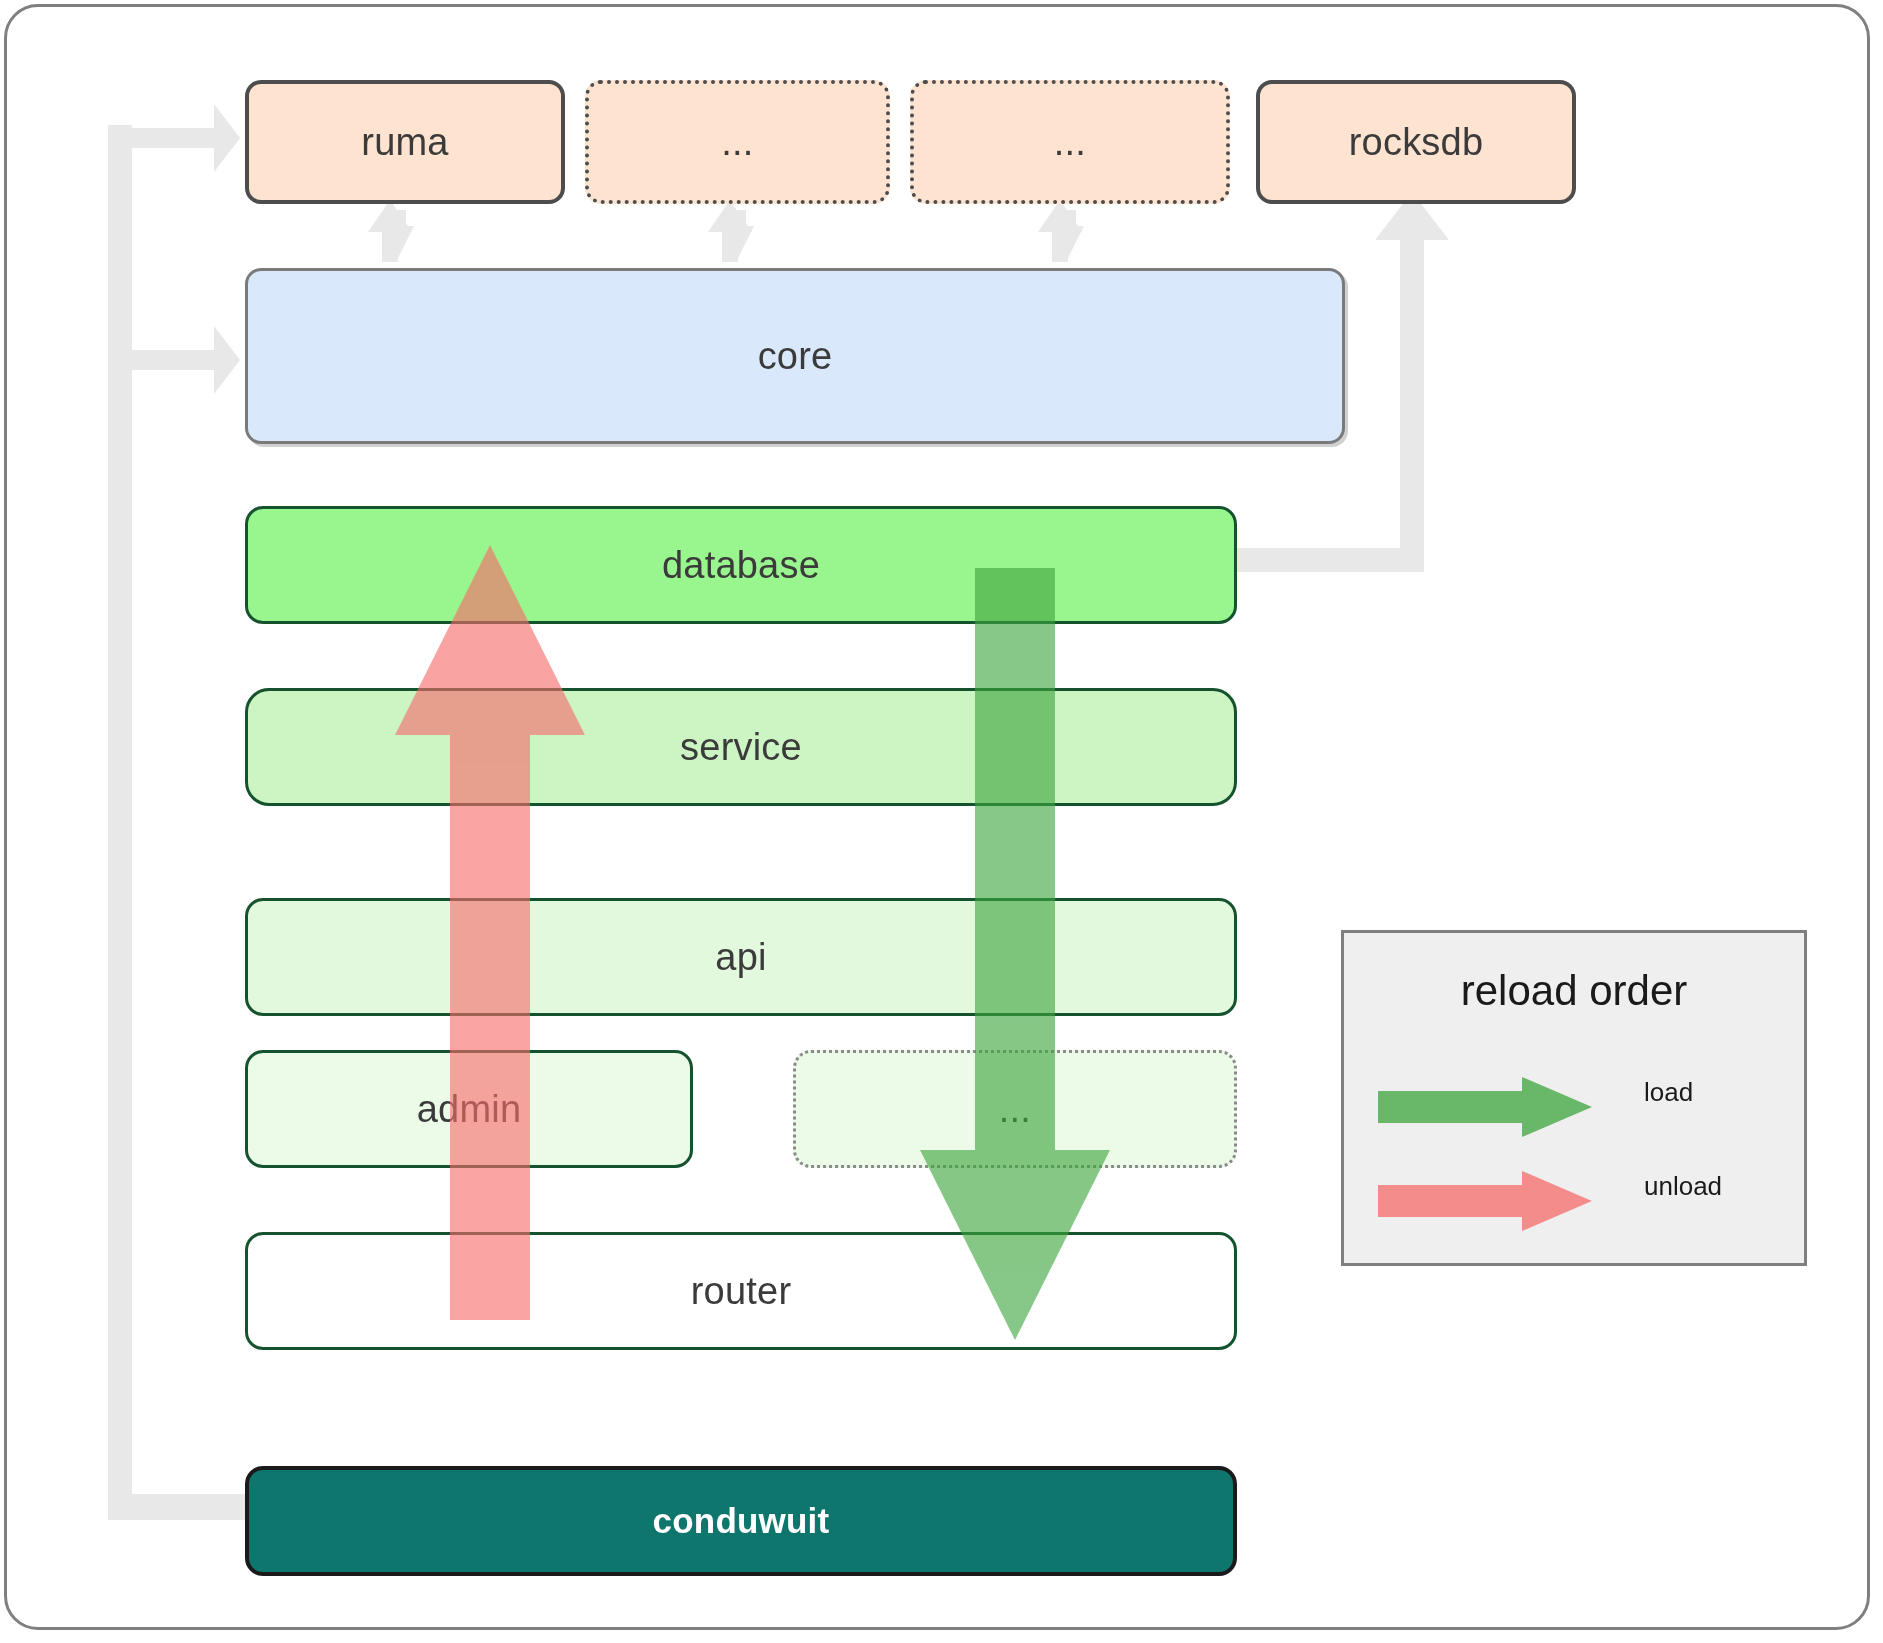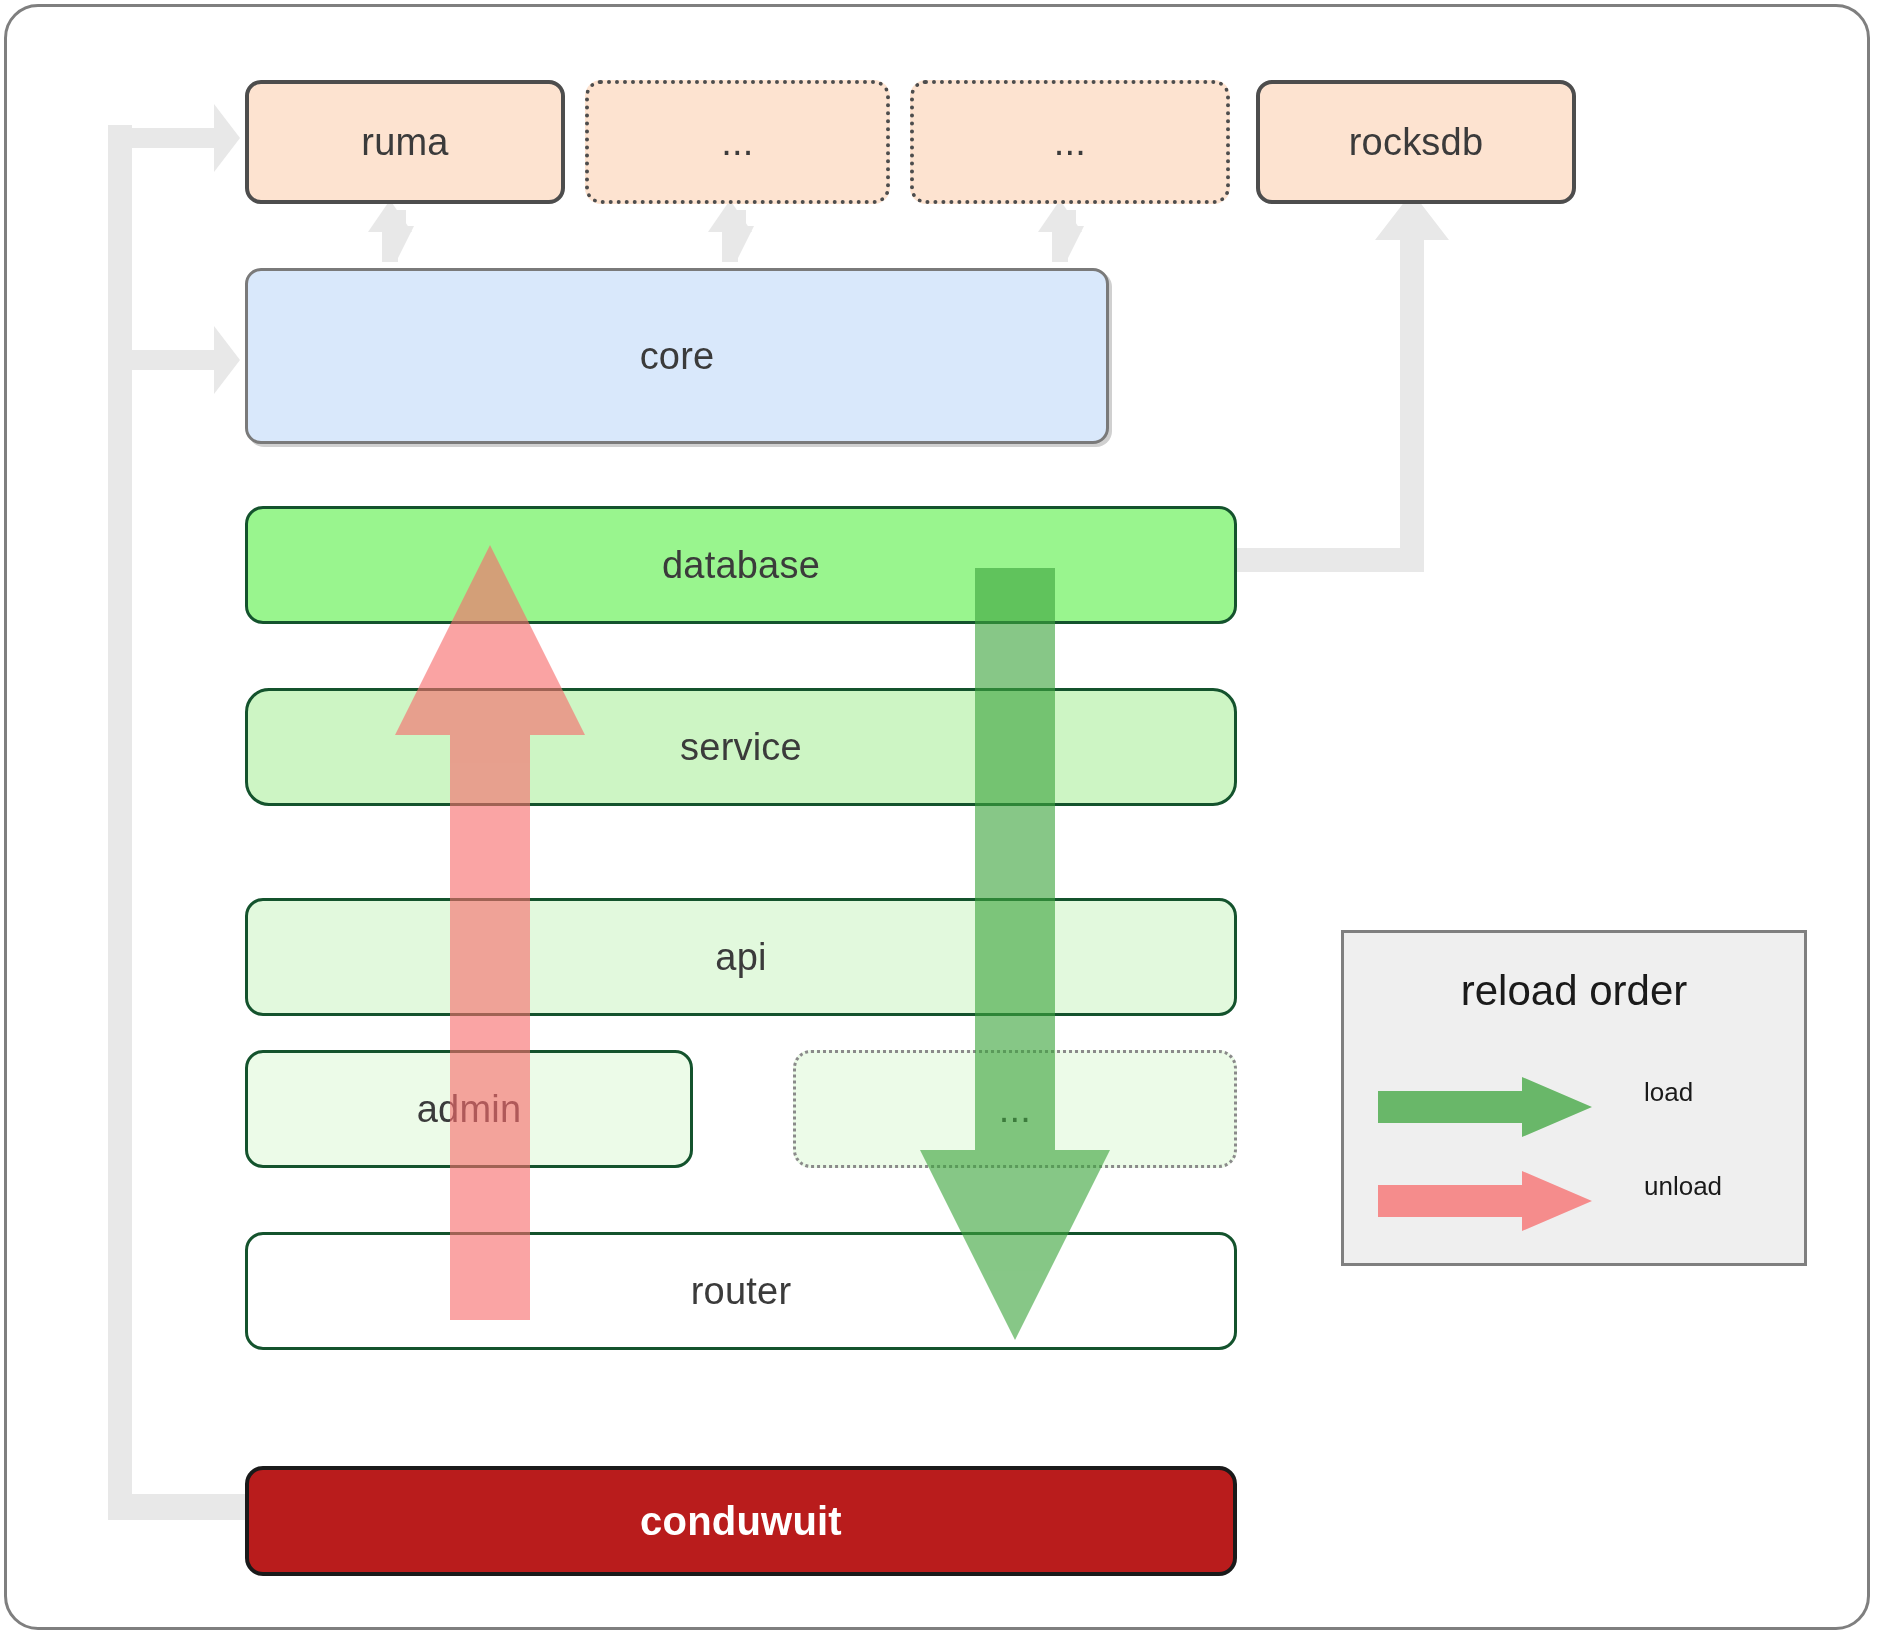--- a/index.html
+++ b/index.html
@@ -52,21 +52,21 @@
   .dep.solid  { border: 4px solid #4d4d4d; }
   .dep.dotted { border: 4px dotted #4d4d4d; }
 
   #node-ruma    { left: 245px;  width: 320px; }
   #node-dots-1  { left: 585px;  width: 305px; }
   #node-dots-2  { left: 910px;  width: 320px; }
   #node-rocksdb { left: 1256px; width: 320px; }
 
   
   #node-core {
-    left: 245px; top: 268px; width: 864px; height: 176px;
+    left: 245px; top: 268px; width: 1100px; height: 176px;
     background: #d9e8fb;
     border: 3px solid #7a7a7a;
     box-shadow: 3px 3px 0 rgba(120,120,120,.35);
   }
 
   
   .layer {
     left: 245px;
     width: 992px;
     height: 118px;
@@ -79,26 +79,26 @@
   #node-admin    { top: 1050px; width: 448px; background: #ecfbe8; justify-content: center; }
   #node-dots-3   {
     top: 1050px; left: 793px; width: 444px; height: 118px;
     background: #ecfbe8; border: 3px dotted #8a8a8a; border-radius: 18px;
   }
   #node-router   { top: 1232px; background: #ffffff; }
 
   
   #node-conduwuit {
     left: 245px; top: 1466px; width: 992px; height: 110px;
-    background: #b91c1c;
+    background: #0f766e;
     border: 4px solid #1a1a1a;
     border-radius: 18px;
     color: #ffffff;
     font-weight: bold;
-    font-size: 40px;
+    font-size: 35px;
   }
 
   
   #legend {
     position: absolute;
     left: 1341px; top: 930px; width: 466px; height: 336px;
     background: #efefef;
     border: 3px solid #7f7f7f;
     box-sizing: border-box;
   }

